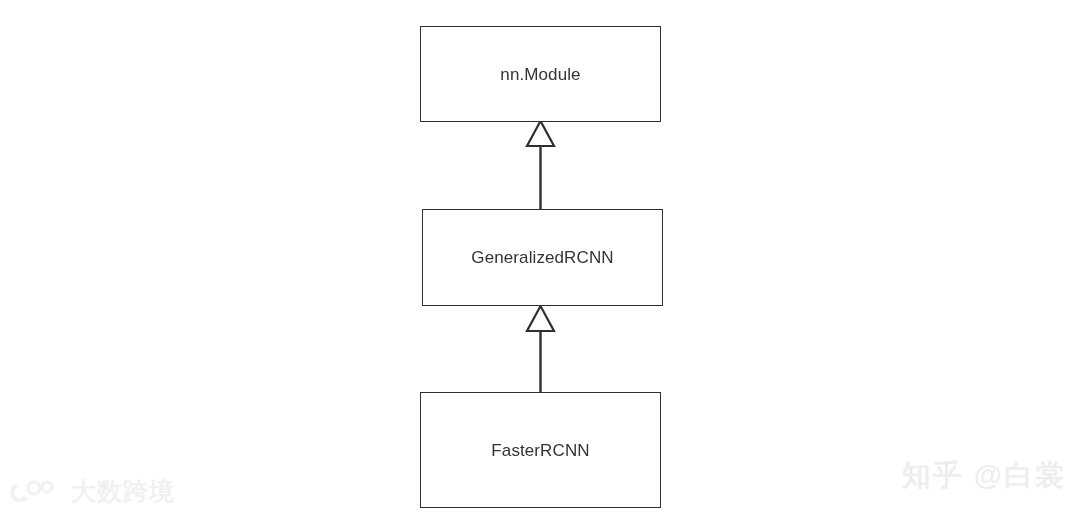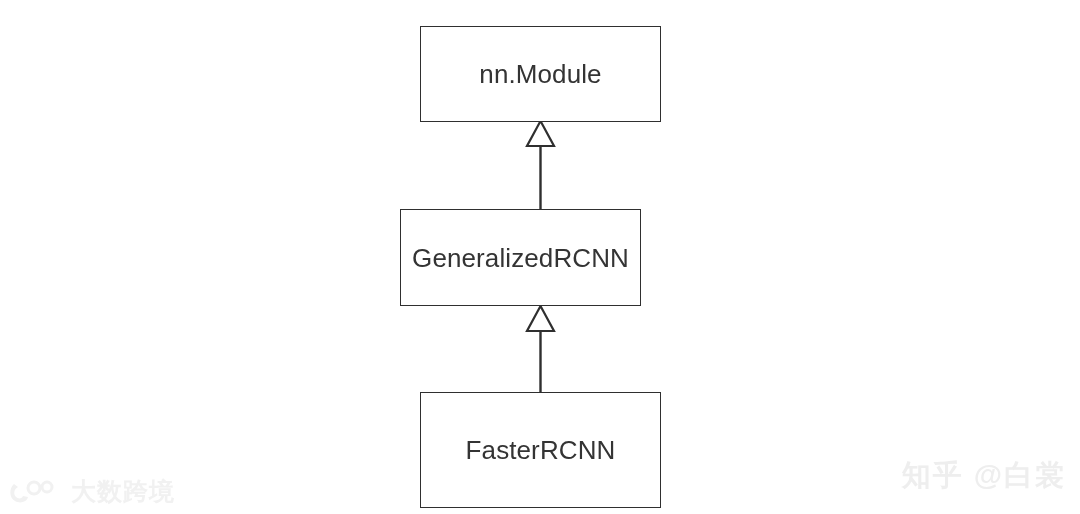--- a/index.html
+++ b/index.html
@@ -28,30 +28,30 @@
     position: absolute;
     box-sizing: border-box;
     background: #ffffff;
     border: 1.6px solid #2f2f2f;
     display: flex;
     align-items: center;
     justify-content: center;
     z-index: 3;
   }
   .class-box-label {
-    font-size: 26px;
+    font-size: 17px;
     line-height: 1;
     color: #343434;
     letter-spacing: 0.1px;
     white-space: nowrap;
     -webkit-font-smoothing: antialiased;
   }
 
   #box-nn-module      { left: 420px; top: 26px;  width: 241px; height: 96px; }
-  #box-generalizedrcnn{ left: 400px; top: 209px; width: 241px; height: 97px; }
+  #box-generalizedrcnn{ left: 422px; top: 209px; width: 241px; height: 97px; }
   #box-fasterrcnn     { left: 420px; top: 392px; width: 241px; height: 116px; }
 
   
   #connector-layer {
     position: absolute;
     left: 0;
     top: 0;
     width: 1080px;
     height: 514px;
     z-index: 2;

